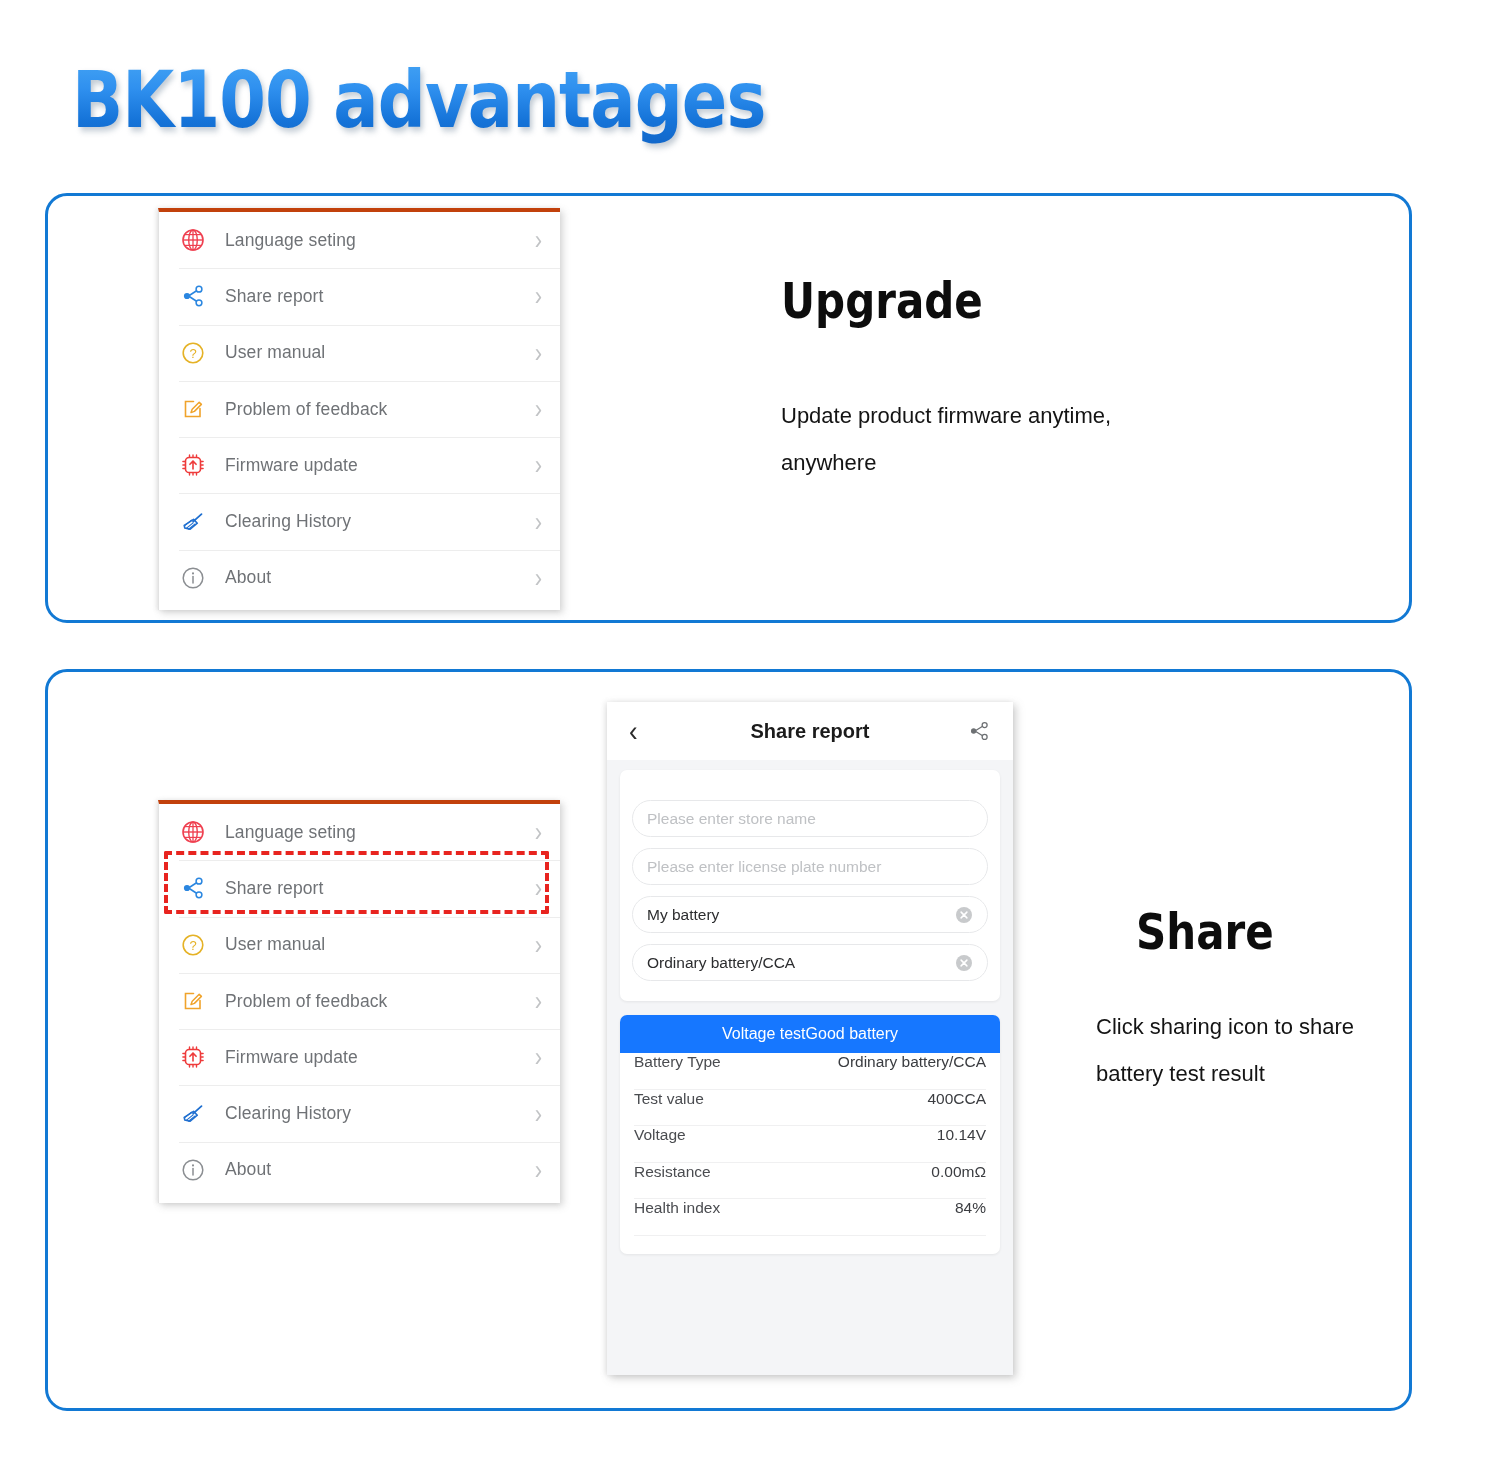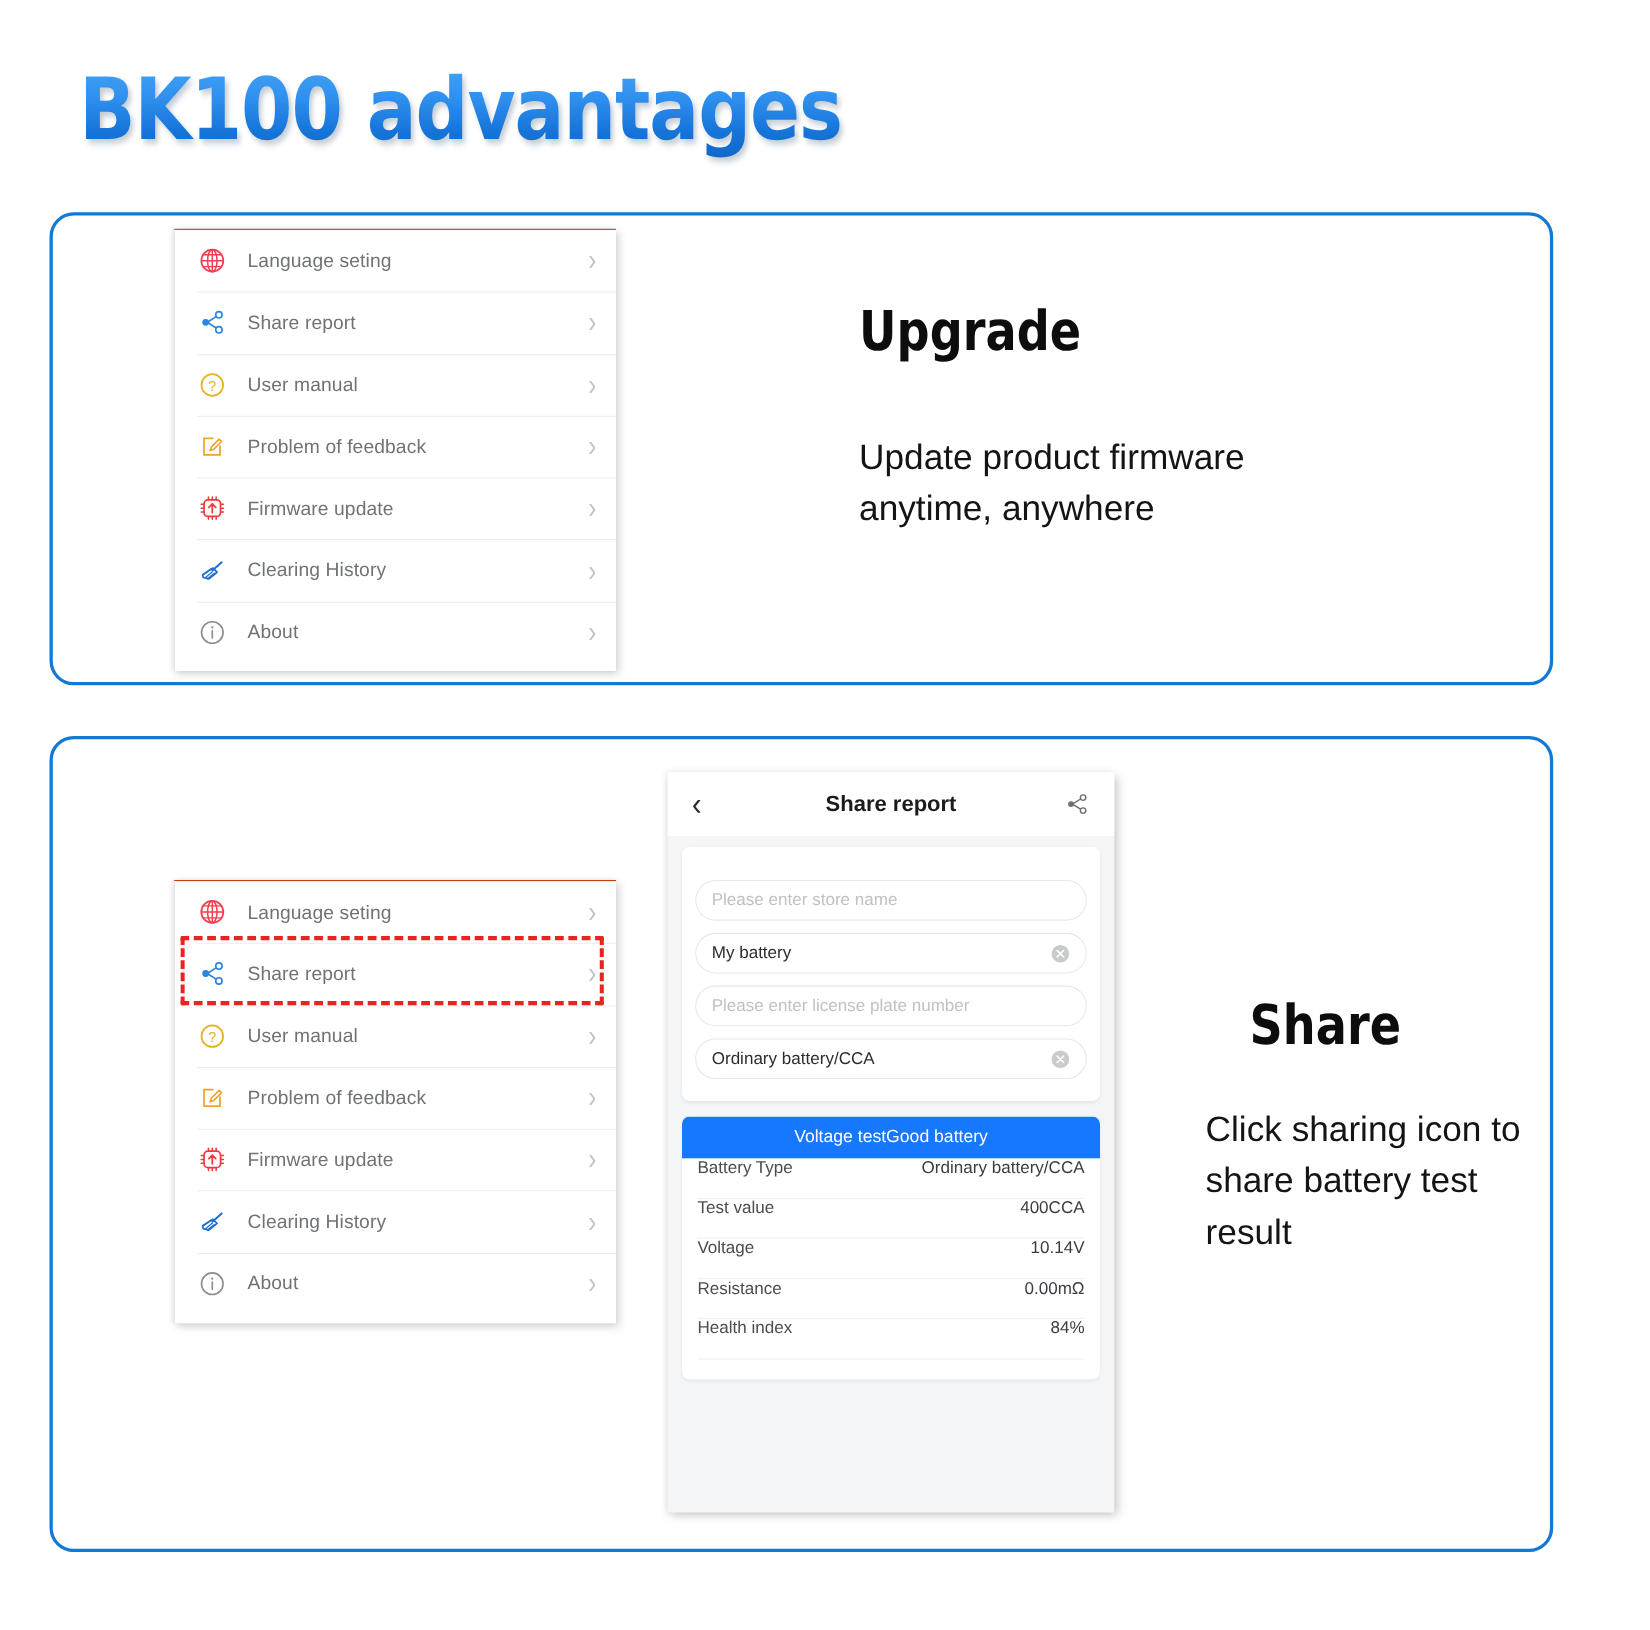--- a/index.html
+++ b/index.html
@@ -38,21 +38,21 @@
     background: #ffffff;
   }
   #panel-upgrade { left: 45px; top: 193px; width: 1367px; height: 430px; }
   #panel-share   { left: 45px; top: 669px; width: 1367px; height: 742px; }
 
   
   .menu-card {
     position: absolute;
     background: #ffffff;
     border-left: 1px solid #e2e2e2;
-    border-top: 1px solid #c2410c;
+    border-top: 4px solid #c2410c;
     box-shadow: 3px 3px 7px rgba(120,120,120,0.30), -2px 0 4px rgba(150,150,150,0.18);
   }
   #menu-card-1 { left: 158px; top: 208px; width: 402px; height: 402px; }
   #menu-card-2 { left: 158px; top: 800px; width: 402px; height: 403px; }
 
   .menu-item {
     position: relative;
     display: flex;
     align-items: center;
     height: 56.3px;
@@ -101,21 +101,21 @@
     font-family: "DejaVu Sans", sans-serif;
     font-weight: 700;
     font-size: 50px;
     color: #0d0d0d;
     transform: scaleX(0.84);
     transform-origin: left top;
     white-space: nowrap;
   }
   .copy-body {
     position: absolute;
-    font-size: 32px;
+    font-size: 22px;
     line-height: 47px;
     color: #141414;
   }
   #upgrade-head { left: 781px; top: 272px; }
   #upgrade-body { left: 781px; top: 392px; width: 430px; }
   #share-head   { left: 1136px; top: 903px; }
   #share-body   { left: 1096px; top: 1003px; width: 300px; }
 
   
   #phone {
@@ -441,31 +441,31 @@
     <div class="phone-body">
 
       <div class="report-card">
         <div class="field-list">
 
           <div class="field">
             <span class="field-text placeholder">Please enter store name</span>
           </div>
 
           <div class="field">
+            <span class="field-text placeholder">Please enter license plate number</span>
+          </div>
+
+          <div class="field">
             <span class="field-text">My battery</span>
             <span class="clear-btn">
               <svg width="18" height="18" viewBox="0 0 18 18">
                   <circle cx="9" cy="9" r="8" fill="#c8cacc"></circle>
                   <path d="M6.1 6.1l5.8 5.8M11.9 6.1l-5.8 5.8" stroke="#fff" stroke-width="1.5" stroke-linecap="round"></path>
                 </svg>
             </span>
-          </div>
-
-          <div class="field">
-            <span class="field-text placeholder">Please enter license plate number</span>
           </div>
 
           <div class="field">
             <span class="field-text">Ordinary battery/CCA</span>
             <span class="clear-btn">
               <svg width="18" height="18" viewBox="0 0 18 18">
                   <circle cx="9" cy="9" r="8" fill="#c8cacc"></circle>
                   <path d="M6.1 6.1l5.8 5.8M11.9 6.1l-5.8 5.8" stroke="#fff" stroke-width="1.5" stroke-linecap="round"></path>
                 </svg>
             </span>

